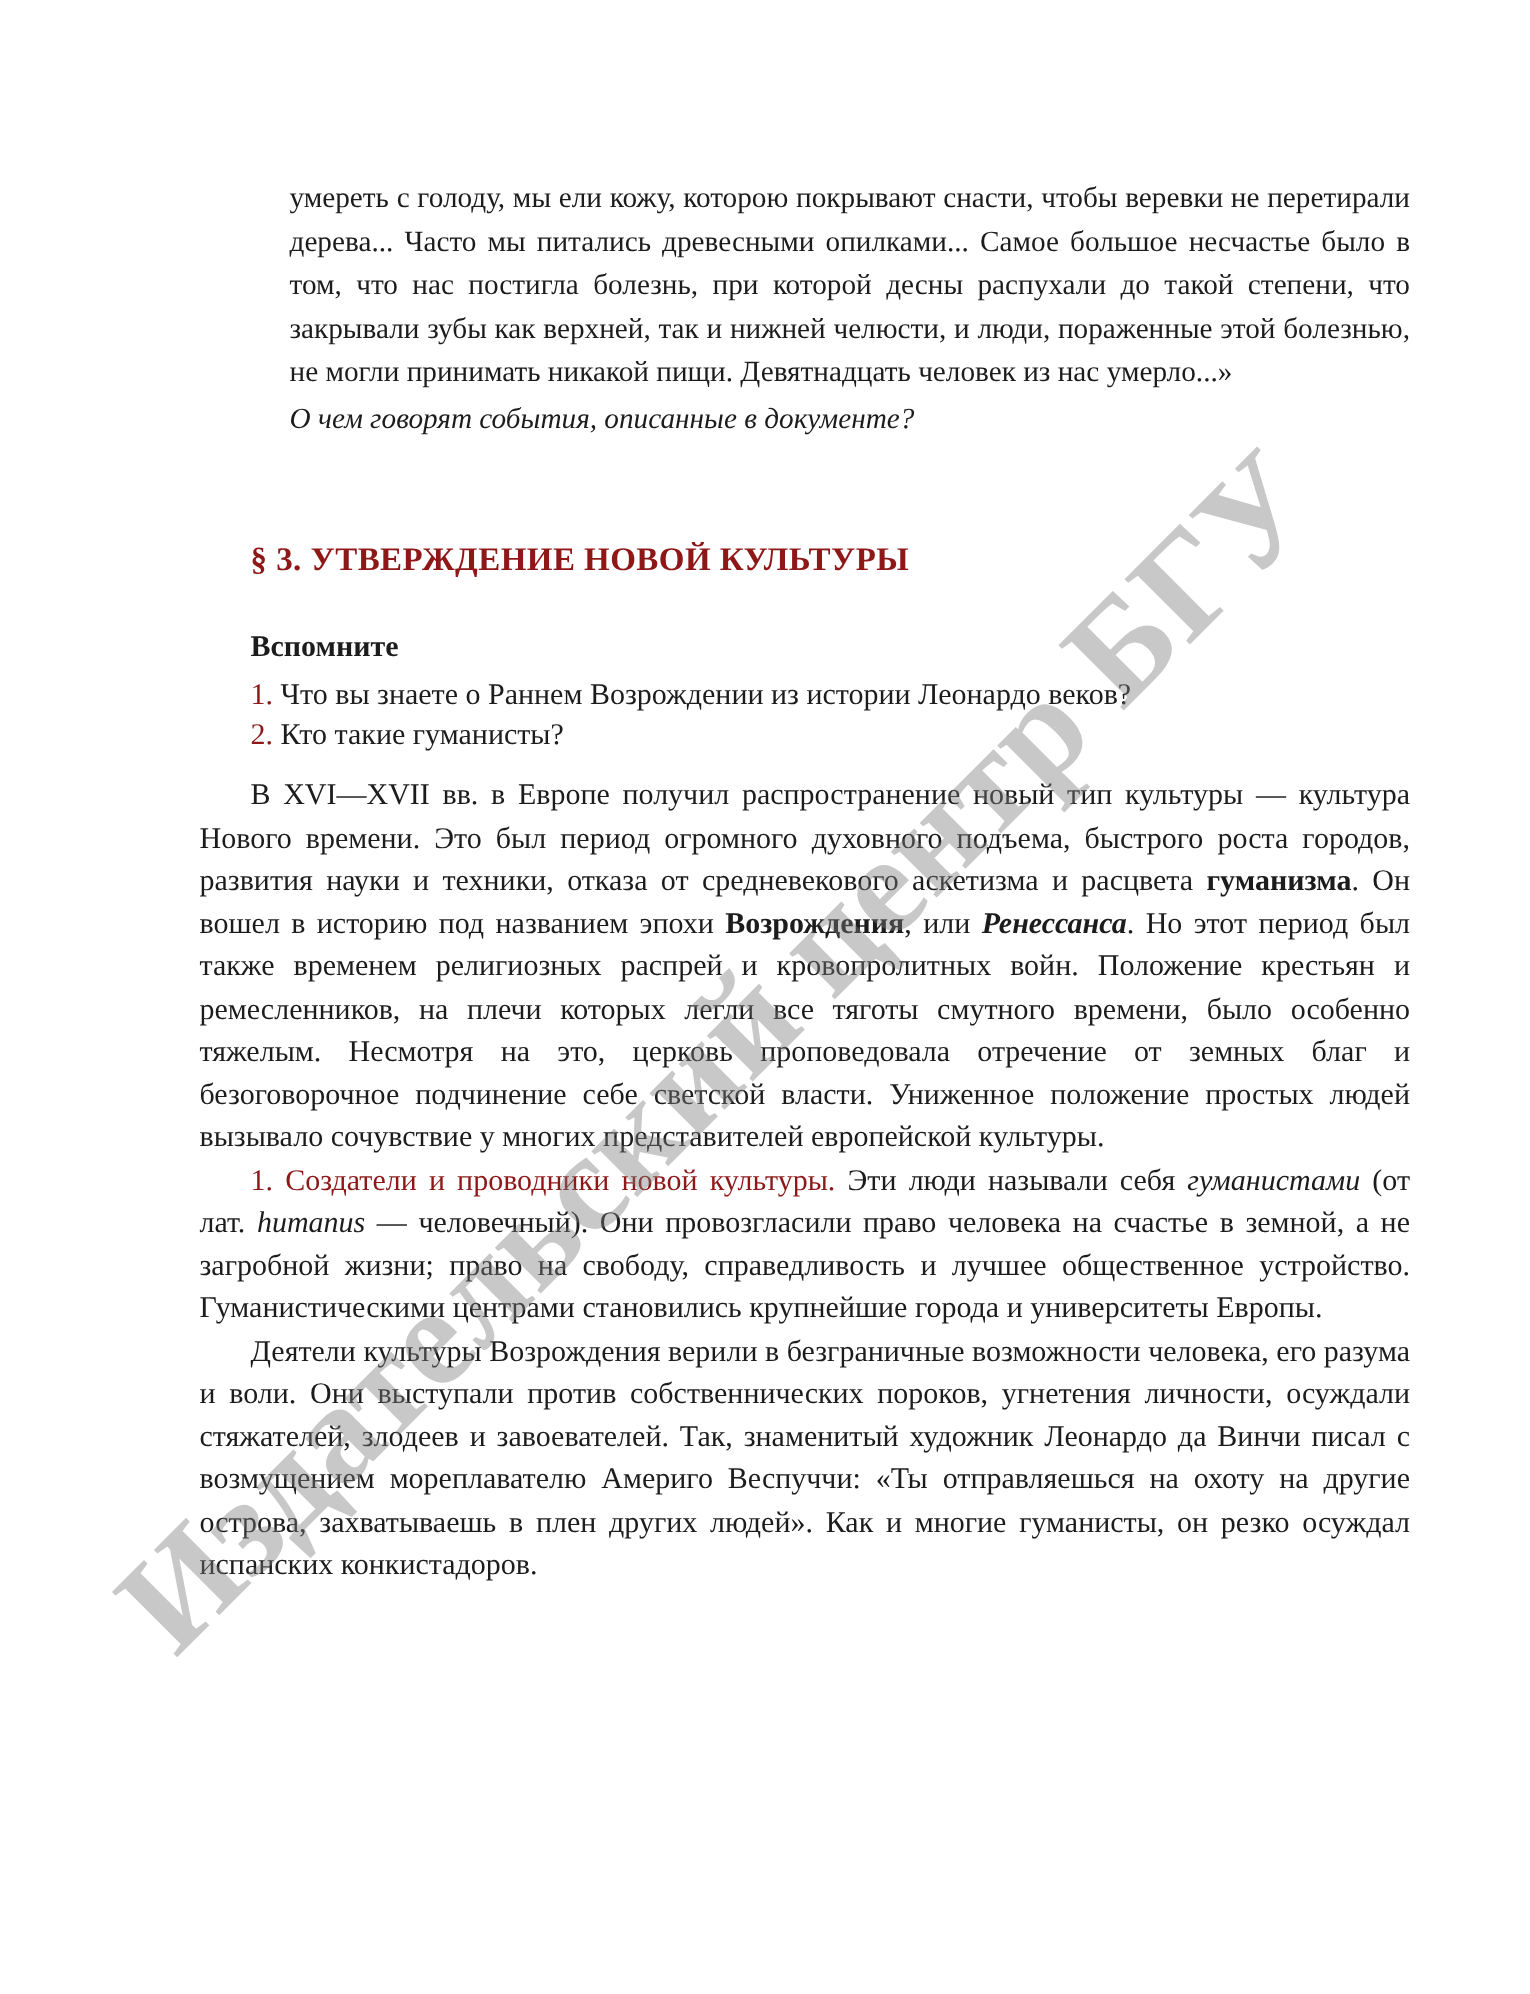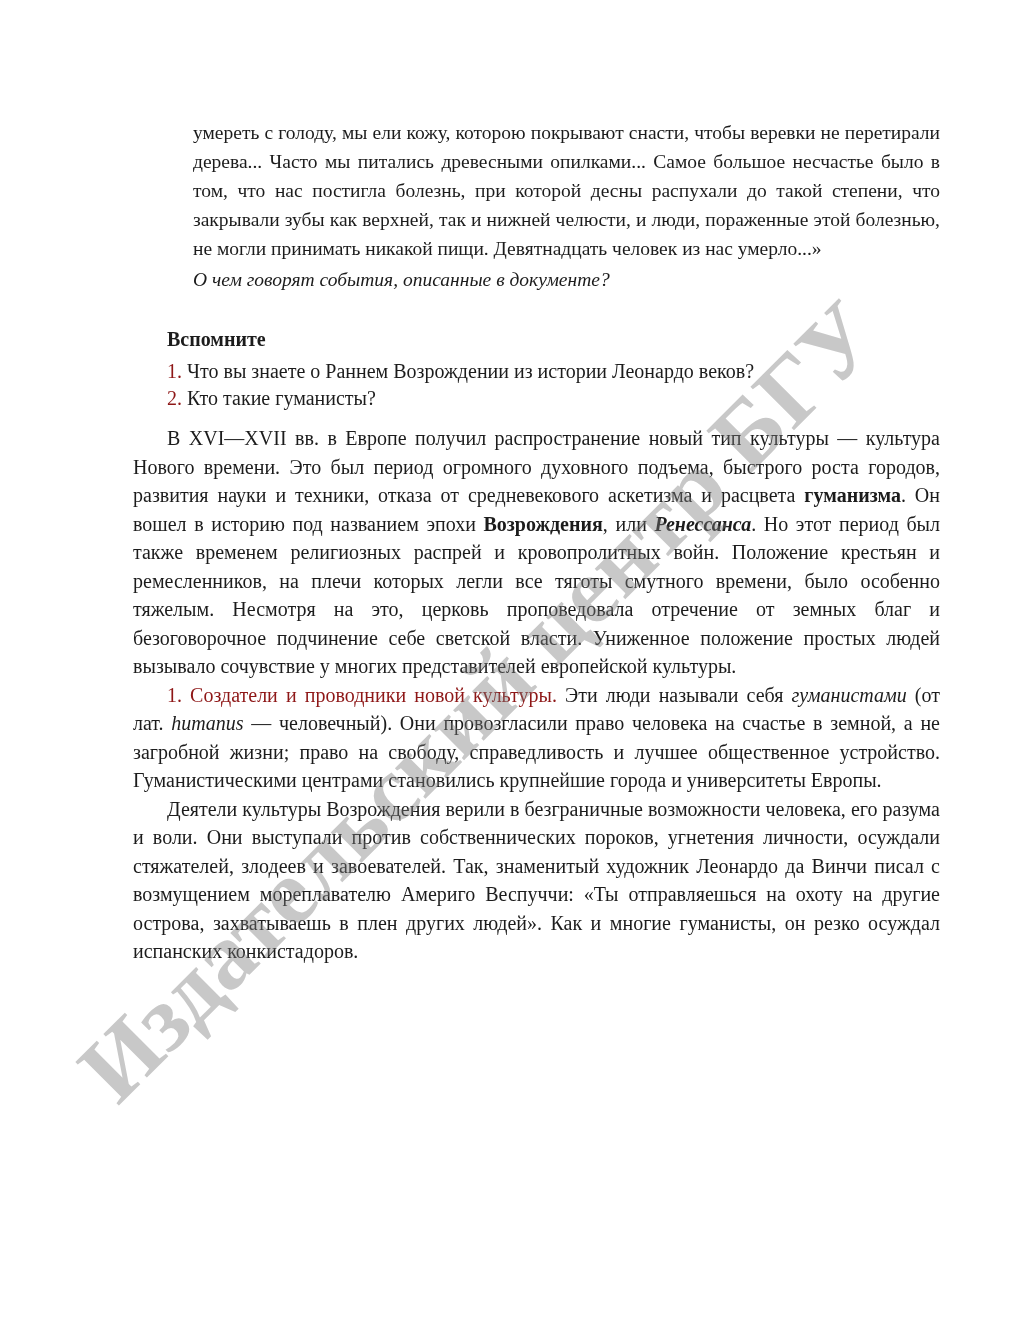--- a/index.html
+++ b/index.html
@@ -110,20 +110,21 @@
 <div class="page">
 
   <div class="watermark">Издательский центр БГУ</div>
 
   <div class="content">
 
     <div class="quote-block">умереть с голоду, мы ели кожу, которою покрывают снасти, чтобы веревки не перетирали дерева... Часто мы питались древесными опилками... Самое большое несчастье было в том, что нас постигла болезнь, при которой десны распухали до такой степени, что закрывали зубы как верхней, так и нижней челюсти, и люди, пораженные этой болезнью, не могли принимать никакой пищи. Девятнадцать человек из нас умерло...»</div>
 
     <div class="quote-question">О чем говорят события, описанные в документе?</div>
 
+    <h1 class="section-heading">§ 3. УТВЕРЖДЕНИЕ НОВОЙ КУЛЬТУРЫ</h1>
 
     <div class="recall">
       <div class="recall-title">Вспомните</div>
       <div class="recall-item"><span class="recall-num">1.</span><span> Что вы знаете о Раннем Возрождении из истории Леонардо веков?</span></div>
       <div class="recall-item"><span class="recall-num">2.</span><span> Кто такие гуманисты?</span></div>
     </div>
 
     <div class="body-text">
       <p><span>В XVI—XVII вв. в Европе получил распространение новый тип культуры — культура Нового времени. Это был период огромного духовного подъема, быстрого роста городов, развития науки и техники, отказа от средневекового аскетизма и расцвета </span><span class="run-bold">гуманизма</span><span>. Он вошел в историю под названием эпохи </span><span class="run-bold">Возрождения</span><span>, или </span><span class="run-bold-italic">Ренессанса</span><span>. Но этот период был также временем религиозных распрей и кровопролитных войн. Положение крестьян и ремесленников, на плечи которых легли все тяготы смутного времени, было особенно тяжелым. Несмотря на это, церковь проповедовала отречение от земных благ и безоговорочное подчинение себе светской власти. Униженное положение простых людей вызывало сочувствие у многих представителей европейской культуры.</span></p>
       <p><span class="run-bold-red">1. Создатели и проводники новой культуры. </span><span>Эти люди называли себя </span><span class="run-italic">гуманистами</span><span> (от лат. </span><span class="run-italic">humanus</span><span> — человечный). Они провозгласили право человека на счастье в земной, а не загробной жизни; право на свободу, справедливость и лучшее общественное устройство. Гуманистическими центрами становились крупнейшие города и университеты Европы.</span></p>

